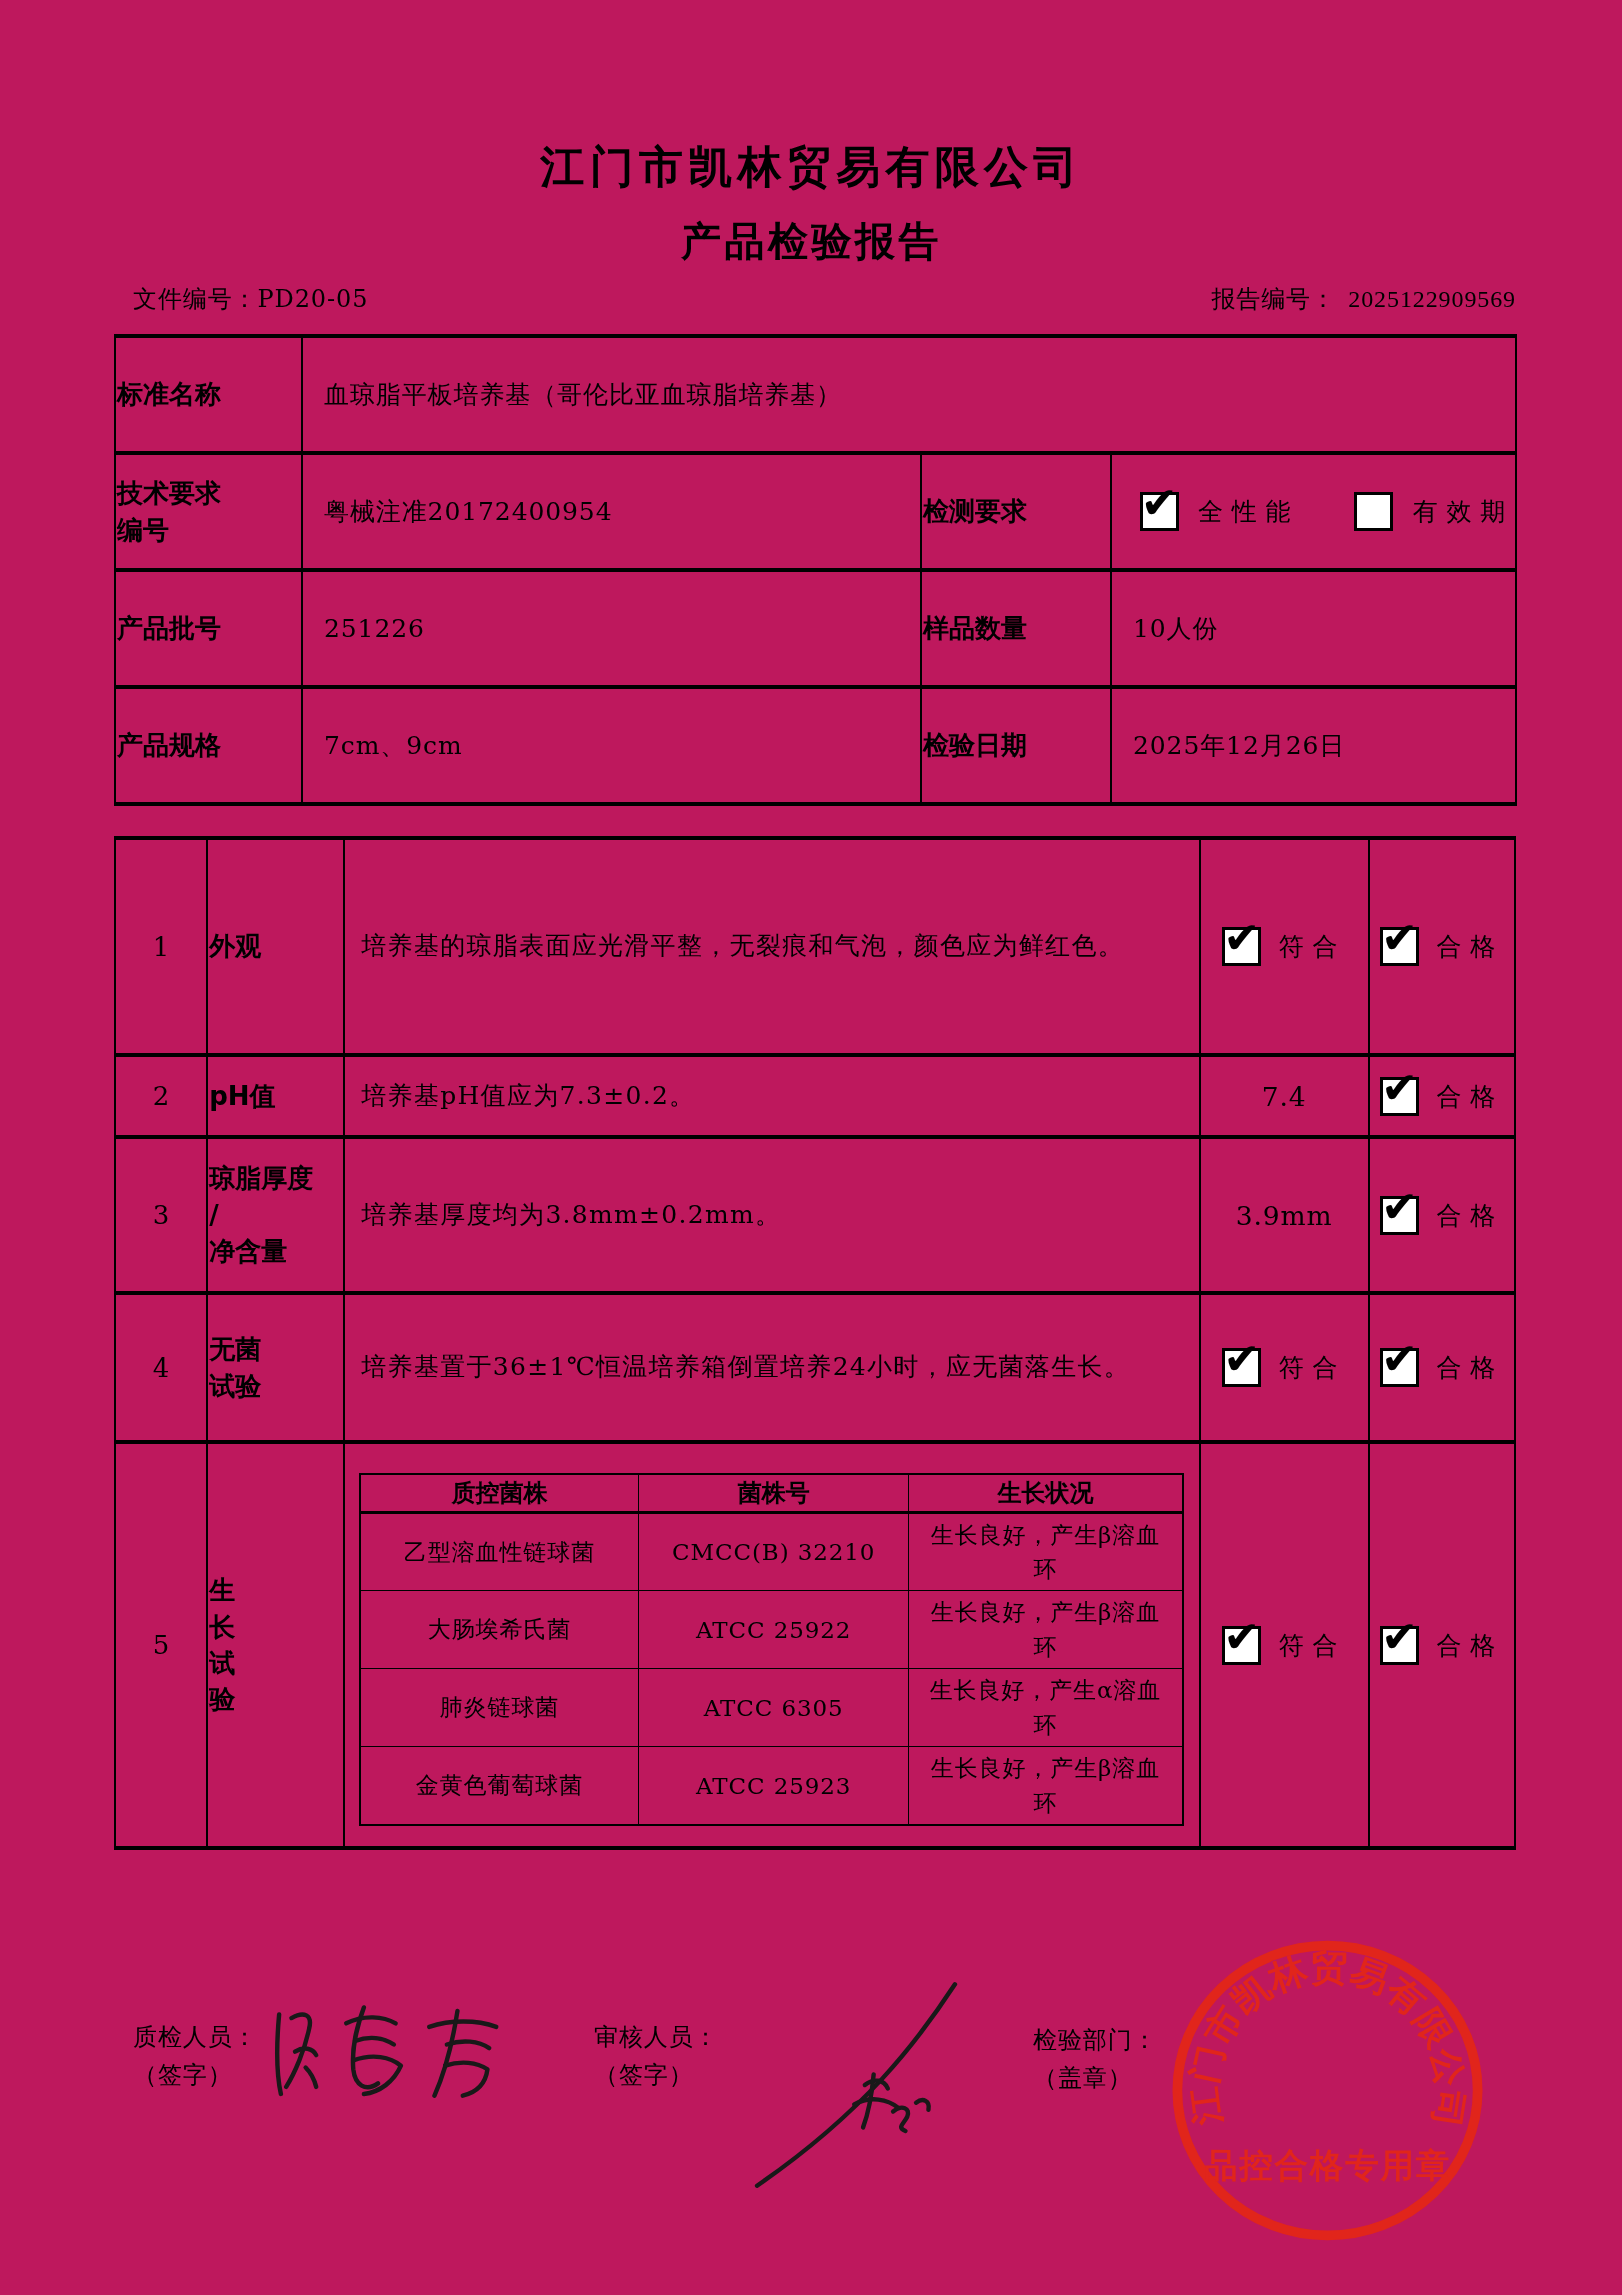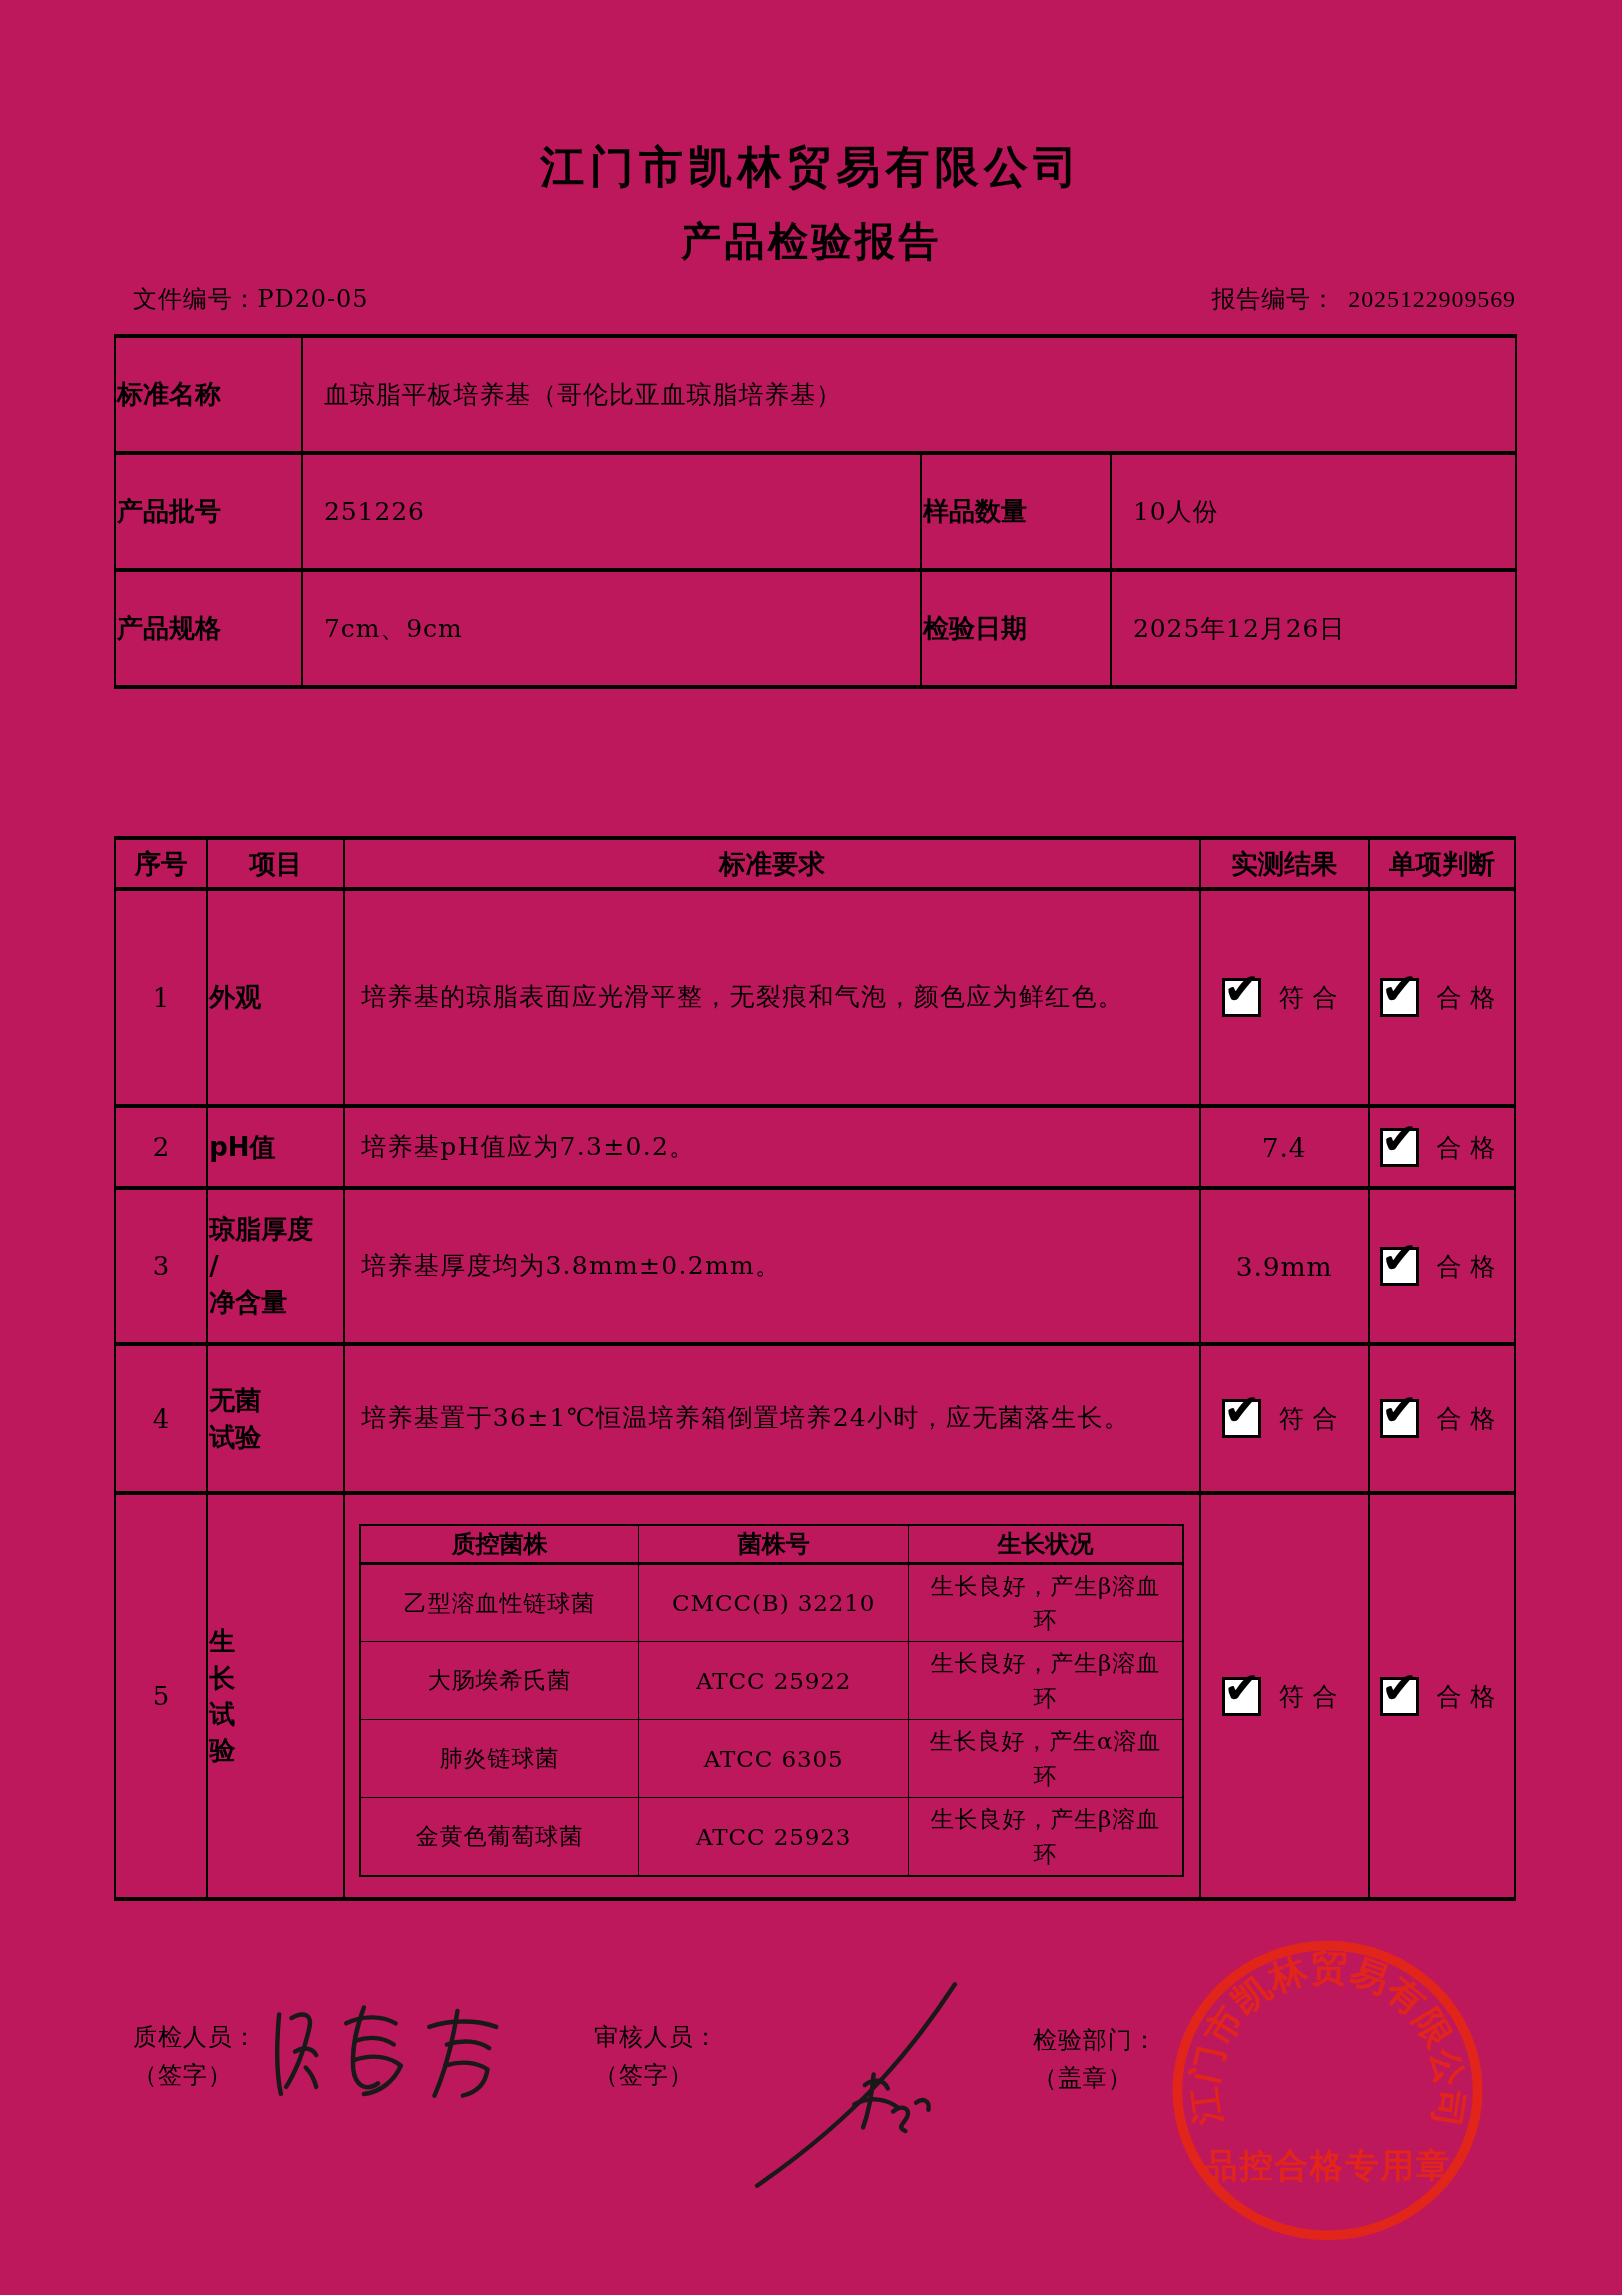--- a/index.html
+++ b/index.html
@@ -71,20 +71,37 @@
         <col style="width:619px">
         <col style="width:190px">
         <col style="width:405px">
       </colgroup>
     <tbody>
         <tr style="height:117px">
       <td class="lbl">标准名称</td>
       <td class="val" colspan="3">血琼脂平板培养基（哥伦比亚血琼脂培养基）</td>
     </tr>
     <tr style="height:117px">
+      <td class="lbl">技术要求
+编号</td>
+      <td class="val">粤械注准20172400954</td>
+      <td class="lbl">检测要求</td>
+      <td>
+        <div class="reqopts">
+          <span class="cb">
+                <span class="tick">✔</span>
+              </span>
+          <span class="cblabel">全性能</span>
+          <span class="gap"></span>
+          <span class="cb"></span>
+          <span class="cblabel">有效期</span>
+        </div>
+      </td>
+    </tr>
+    <tr style="height:117px">
       <td class="lbl">产品批号</td>
       <td class="val">251226</td>
       <td class="lbl">样品数量</td>
       <td class="val">10人份</td>
     </tr>
     <tr style="height:117px">
       <td class="lbl">产品规格</td>
       <td class="val">7cm、9cm</td>
       <td class="lbl">检验日期</td>
       <td class="val">2025年12月26日</td>
@@ -94,27 +111,20 @@
 
   <table class="t2">
     <colgroup>
         <col style="width:92px">
         <col style="width:137px">
         <col style="width:854px">
         <col style="width:169px">
         <col style="width:146px">
       </colgroup>
     <tbody>
-        <tr style="height:51px">
-      <td class="hdr">序号</td>
-      <td class="hdr">项目</td>
-      <td class="hdr">标准要求</td>
-      <td class="hdr">实测结果</td>
-      <td class="hdr">单项判断</td>
-    </tr>
     <tr style="height:217px">
       <td class="no">1</td>
       <td class="lbl">外观</td>
       <td class="req">培养基的琼脂表面应光滑平整，无裂痕和气泡，颜色应为鲜红色。</td>
       <td class="ctr">
         <div class="cbrow">
           <span class="cb">
                 <span class="tick">✔</span>
               </span>
           <span class="cblabel">符合</span>

